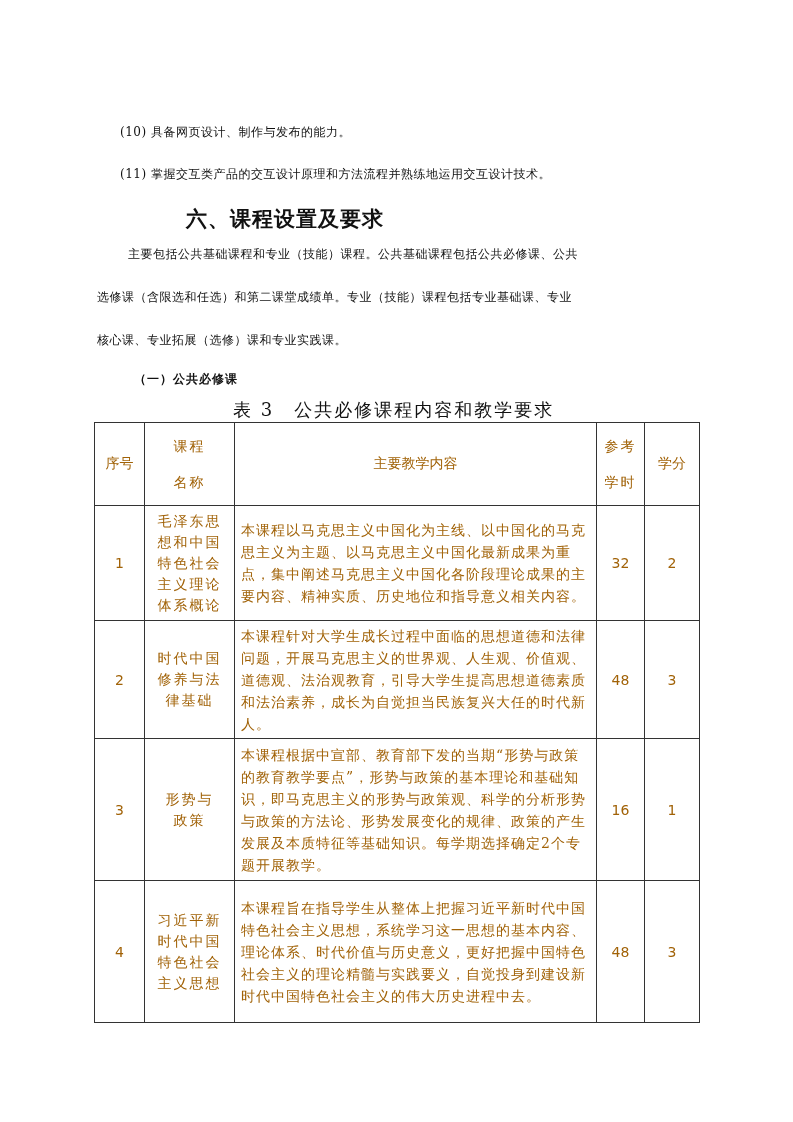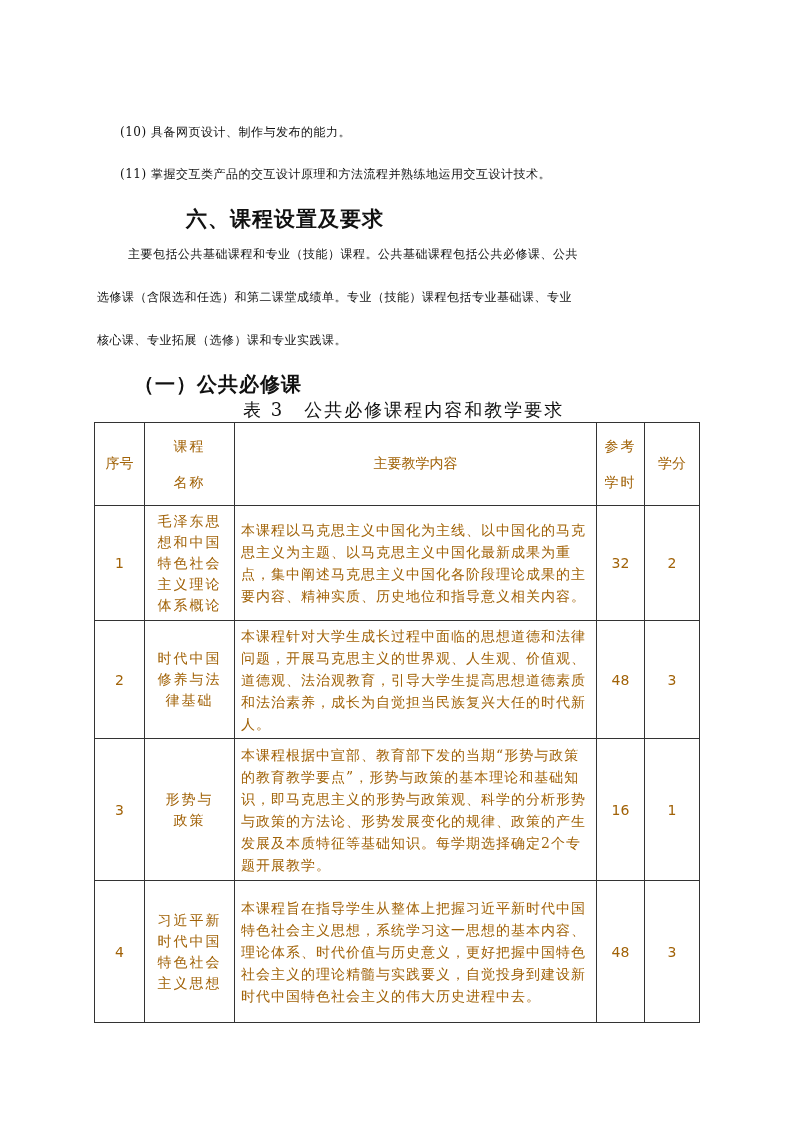--- a/index.html
+++ b/index.html
@@ -2,21 +2,21 @@
 <html><head>
 <meta charset="utf-8">
 <style>
   html, body { margin: 0; padding: 0; background: #ffffff; }
   body { width: 793px; height: 1122px; position: relative; overflow: hidden;
          font-family: "DejaVu Serif", "Liberation Serif", serif; color: #111; }
   .line { position: absolute; font-size: 12px; white-space: nowrap; letter-spacing: 0.5px; }
   .h1 { position: absolute; font-family: "DejaVu Sans", "Liberation Sans", sans-serif;
         font-size: 21px; font-weight: bold; letter-spacing: 1px; }
   .h2 { position: absolute; font-family: "DejaVu Sans", "Liberation Sans", sans-serif;
-        font-size: 20px; font-weight: bold; letter-spacing: 1px; }
+        font-size: 12px; font-weight: bold; letter-spacing: 1px; }
   .caption { position: absolute; font-size: 18px; letter-spacing: 2px; white-space: nowrap; }
   table.t { position: absolute; left: 94px; top: 422px; border-collapse: collapse;
             width: 605px; table-layout: fixed; }
   table.t td { border: 1.4px solid #333; font-size: 14px; text-align: center;
                vertical-align: middle; padding: 0; color: #a16207; }
   table.t td.content { text-align: left; padding: 2px 6px; line-height: 22px;
                        letter-spacing: 1px; }
   table.t td.name { line-height: 21px; letter-spacing: 2px; padding: 2px 4px; }
   .num { font-family: "DejaVu Sans", "Liberation Sans", sans-serif; font-size: 14px; }
   .hdr-stack div { line-height: 36px; letter-spacing: 2px; }
@@ -34,21 +34,21 @@
 </div>
 
 <div class="h1" style="left:152px; top:205px;margin-left:34px;">六、课程设置及要求</div>
 
 <div class="line" style="left:128px; top:246px;">主要包括公共基础课程和专业（技能）课程。公共基础课程包括公共必修课、公共</div>
 <div class="line" style="left:97px; top:289px;">选修课（含限选和任选）和第二课堂成绩单。专业（技能）课程包括专业基础课、专业</div>
 <div class="line" style="left:97px; top:332px;">核心课、专业拓展（选修）课和专业实践课。</div>
 
 <div class="h2" style="left:134px; top:371px;">（一）公共必修课</div>
 
-<div class="caption" style="left:233px; top:398px;margin-left:10px;">表 3　公共必修课程内容和教学要求</div>
+<div class="caption" style="left:233px; top:398px;">表 3　公共必修课程内容和教学要求</div>
 
 <table class="t">
   <colgroup>
     <col style="width:50px">
     <col style="width:90px">
     <col style="width:362px">
     <col style="width:48px">
     <col style="width:55px">
   </colgroup>
   <tbody>

